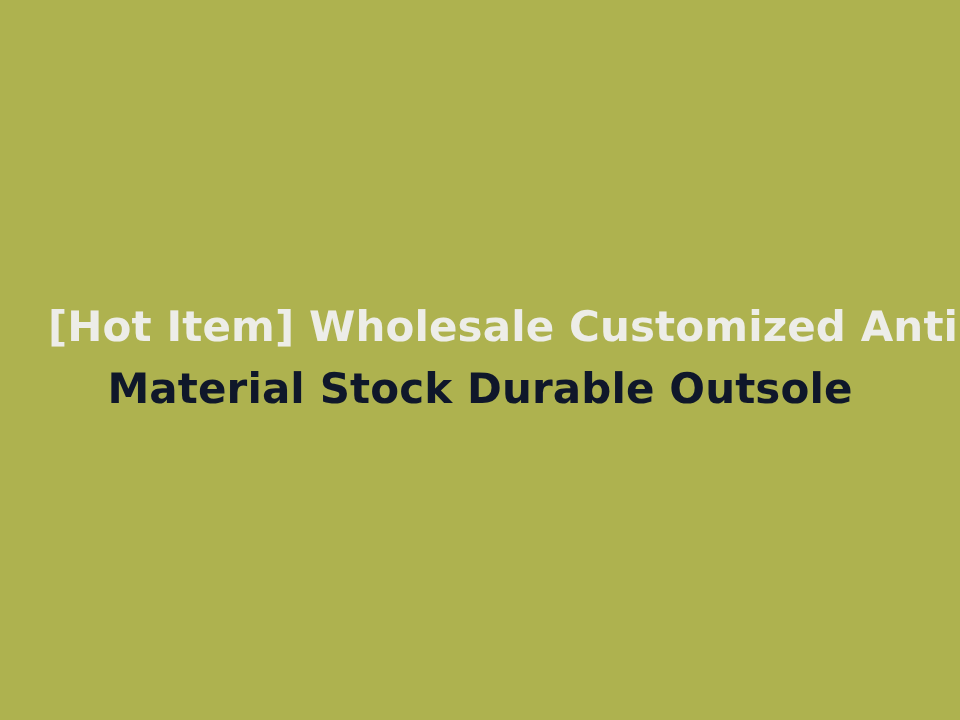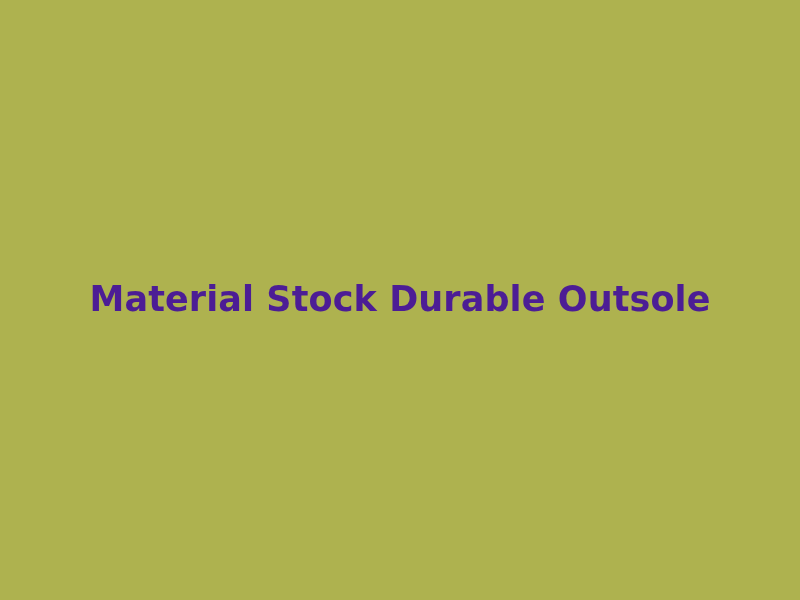--- a/index.html
+++ b/index.html
@@ -39,15 +39,16 @@
     color: #edede8;
     letter-spacing: 0.1px;
     white-space: nowrap;
   }
 </style>
 </head>
 <body>
 
 <div id="placeholder-card" style="background: rgb(174, 178, 79);">
   <div id="title-block">
-    <span class="title-line" style="color: #4c1d95;">Material Stock Durable Outsole</span>
+    <span class="title-line" style="color: rgb(237, 237, 232);">[Hot Item] Wholesale Customized Anti</span>
+    <span class="title-line" style="color: #0f172a;">Material Stock Durable Outsole</span>
   </div>
 </div>
 
 </body></html>

